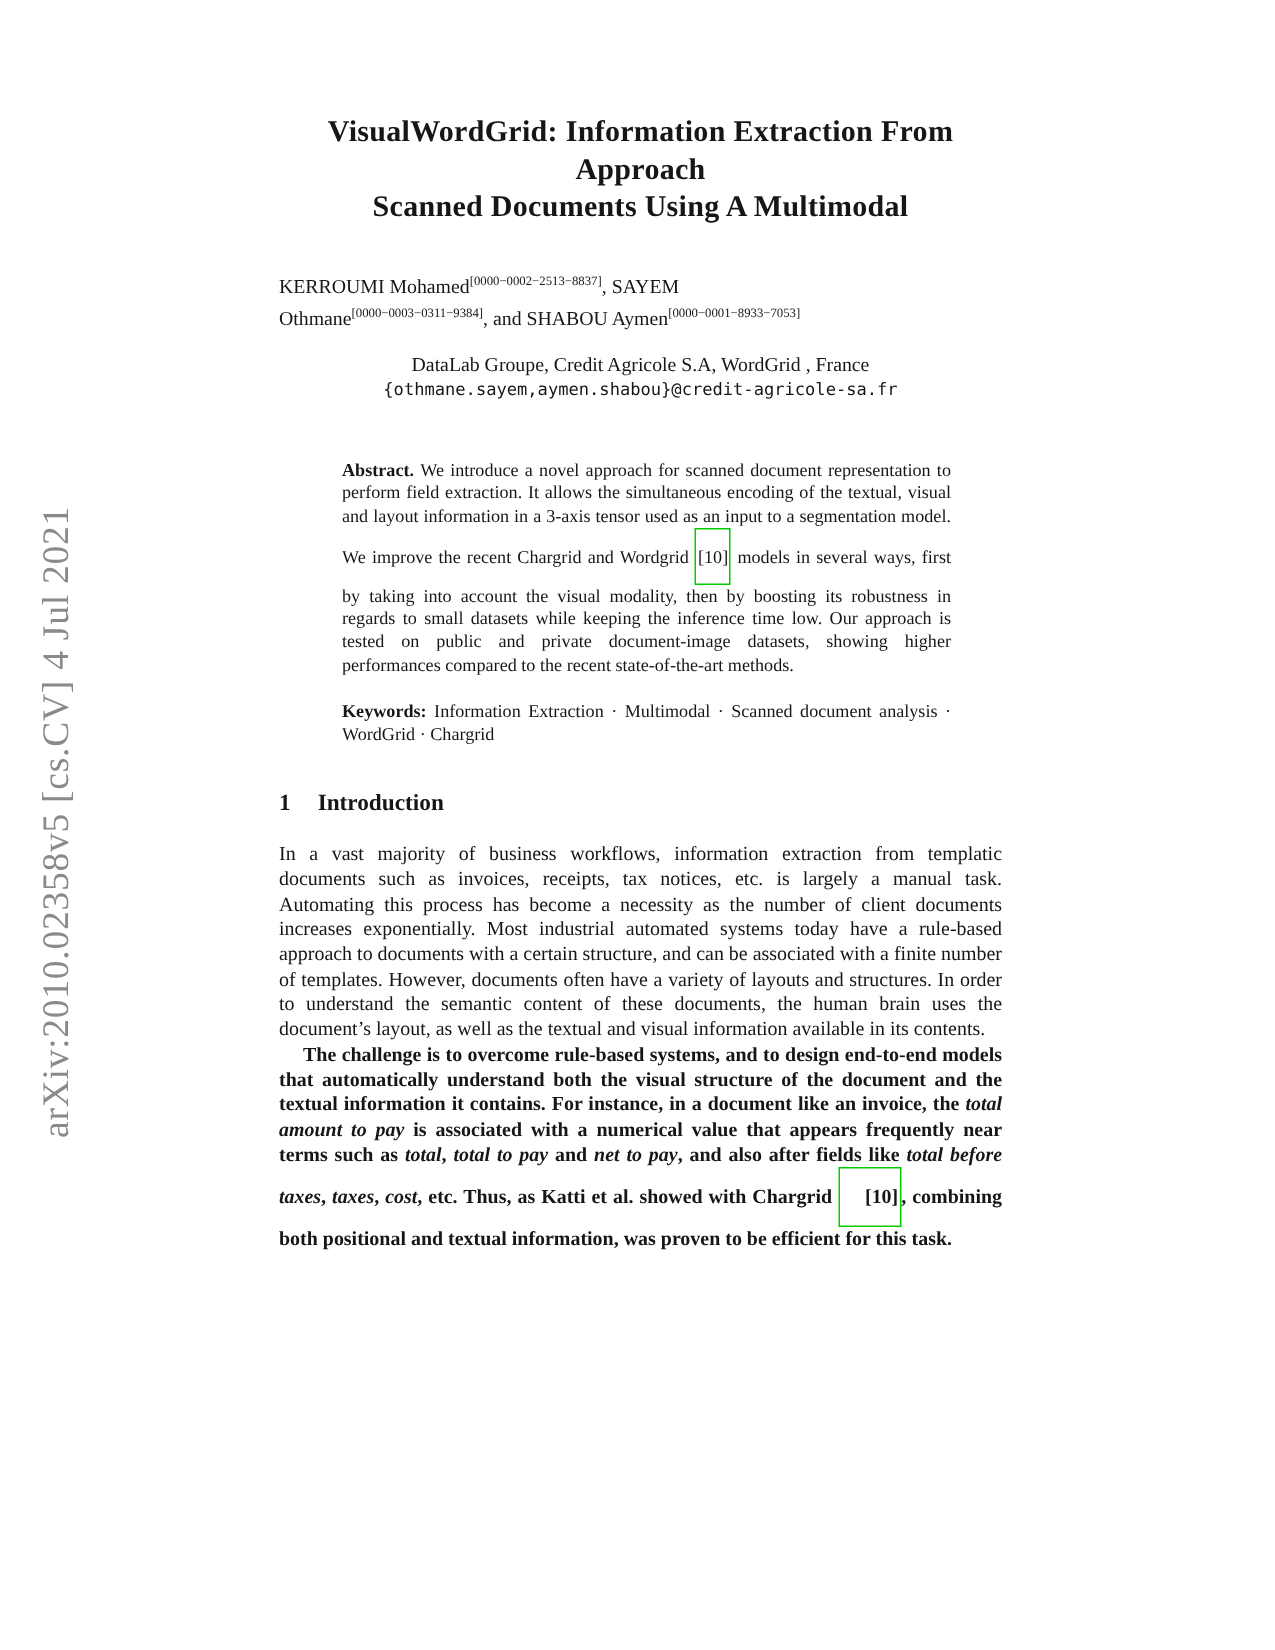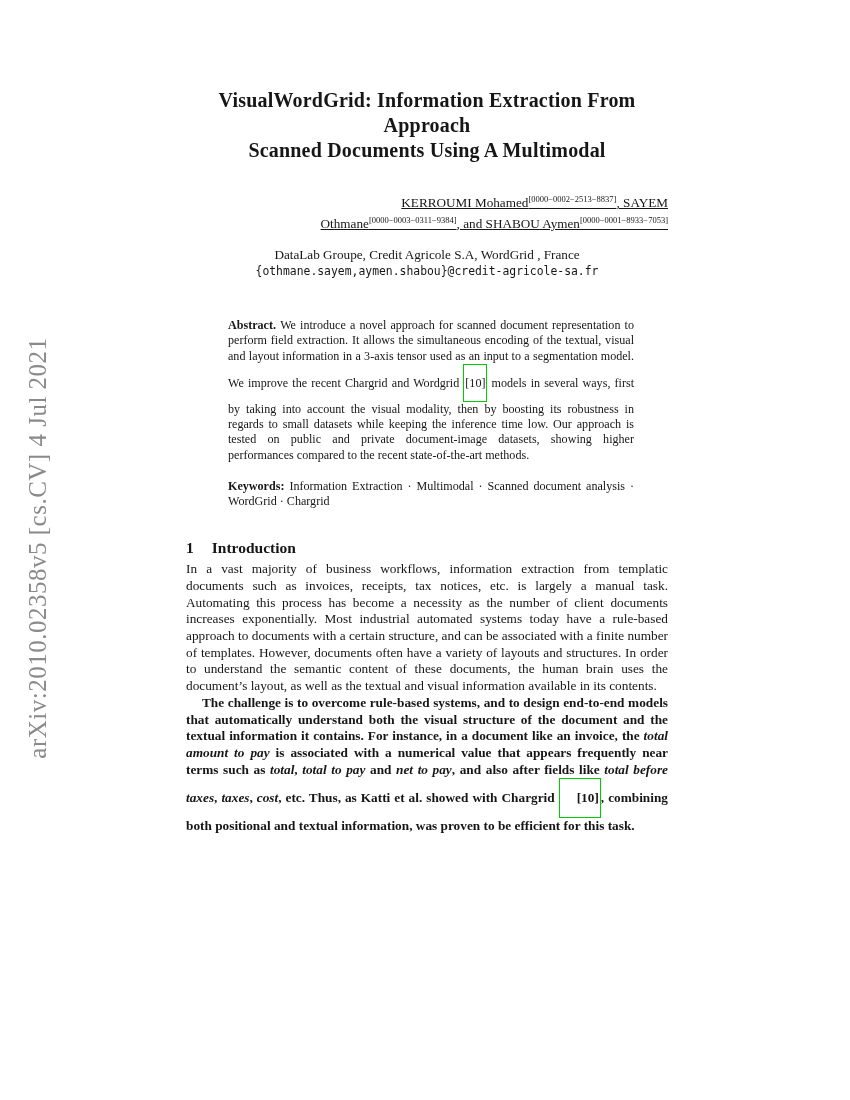--- a/index.html
+++ b/index.html
@@ -26,35 +26,34 @@
     white-space: nowrap;
     letter-spacing: 0.5px;
   }
   .content {
     position: absolute;
     left: 186px;
     top: 0;
     width: 482px;
   }
   .title {
-    margin: 12px;
+    margin: 0;
     padding-top: 76px;
     font-size: 20px;
     font-weight: bold;
     text-align: center;
     line-height: 25px;
     letter-spacing: 0.2px;
   }
   .title span { display: block; }
   .authors {
     margin-top: 28px;
-    text-align: right;
+    text-align: left;
     font-size: 13.2px;
     line-height: 17.5px;
-    text-decoration: underline;
   }
   .authors sup { font-size: 8.5px; }
   .affiliation {
     margin-top: 13px;
     text-align: center;
   }
   .affiliation .institution {
     font-size: 13.2px;
     line-height: 18px;
   }
@@ -84,21 +83,21 @@
     font-weight: bold;
     line-height: 20px;
   }
   .section-heading .sec-num { margin-right: 18px; }
   .body-par {
     margin: 0;
     font-size: 13.3px;
     line-height: 16.7px;
     text-align: justify;
   }
-  .body-par.first { margin-top: 3px; }
+  .body-par.first { margin-top: 15px; }
   .body-par.indent { text-indent: 16px; font-weight: bold; }
   .cite {
     border: 1px solid var(--citation-border, #00cc00);
     padding: 12px 1px;
     line-height: 1;
     display: inline-block;
   }
 </style>
 </head>
 <body>

